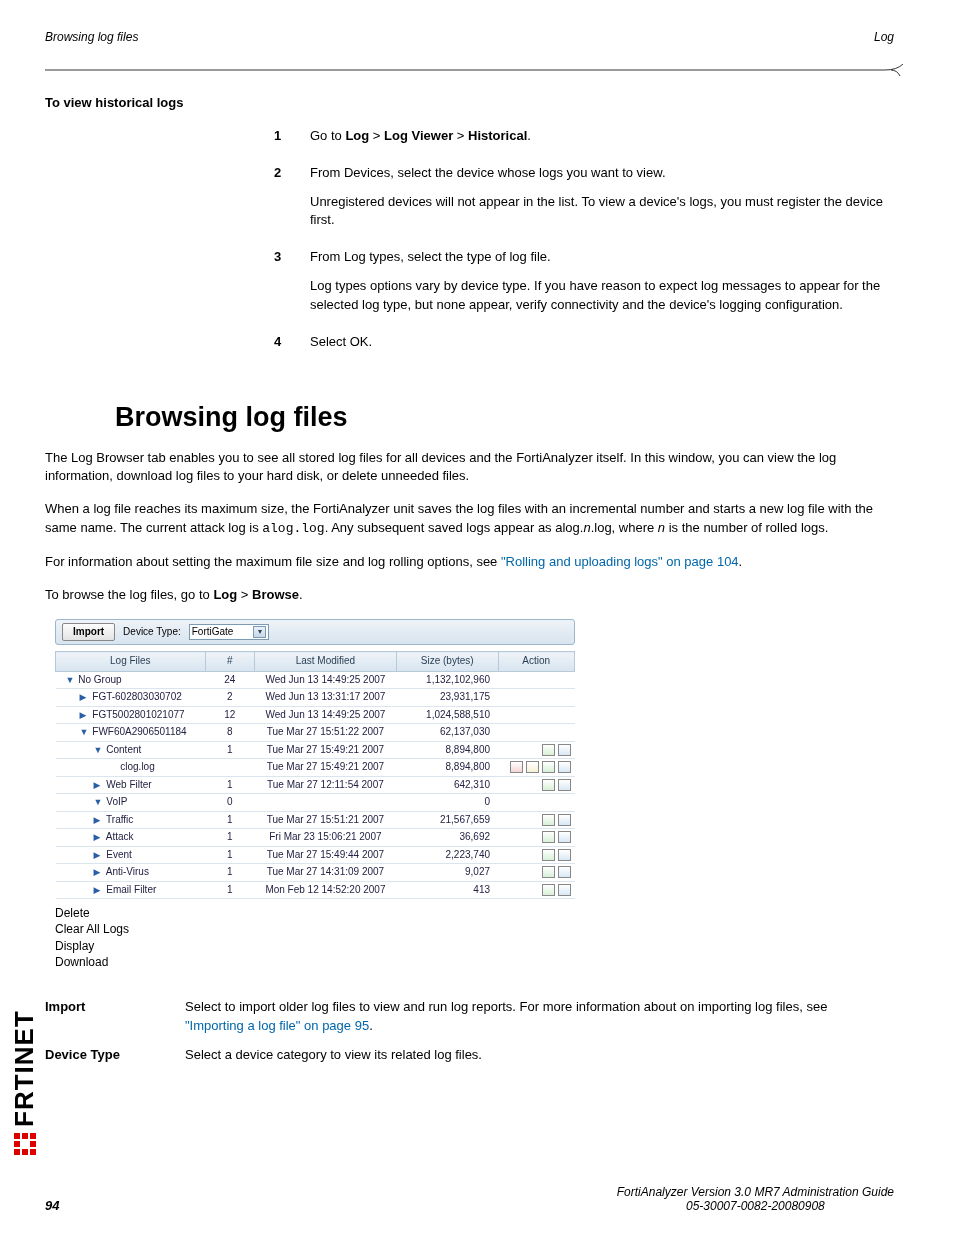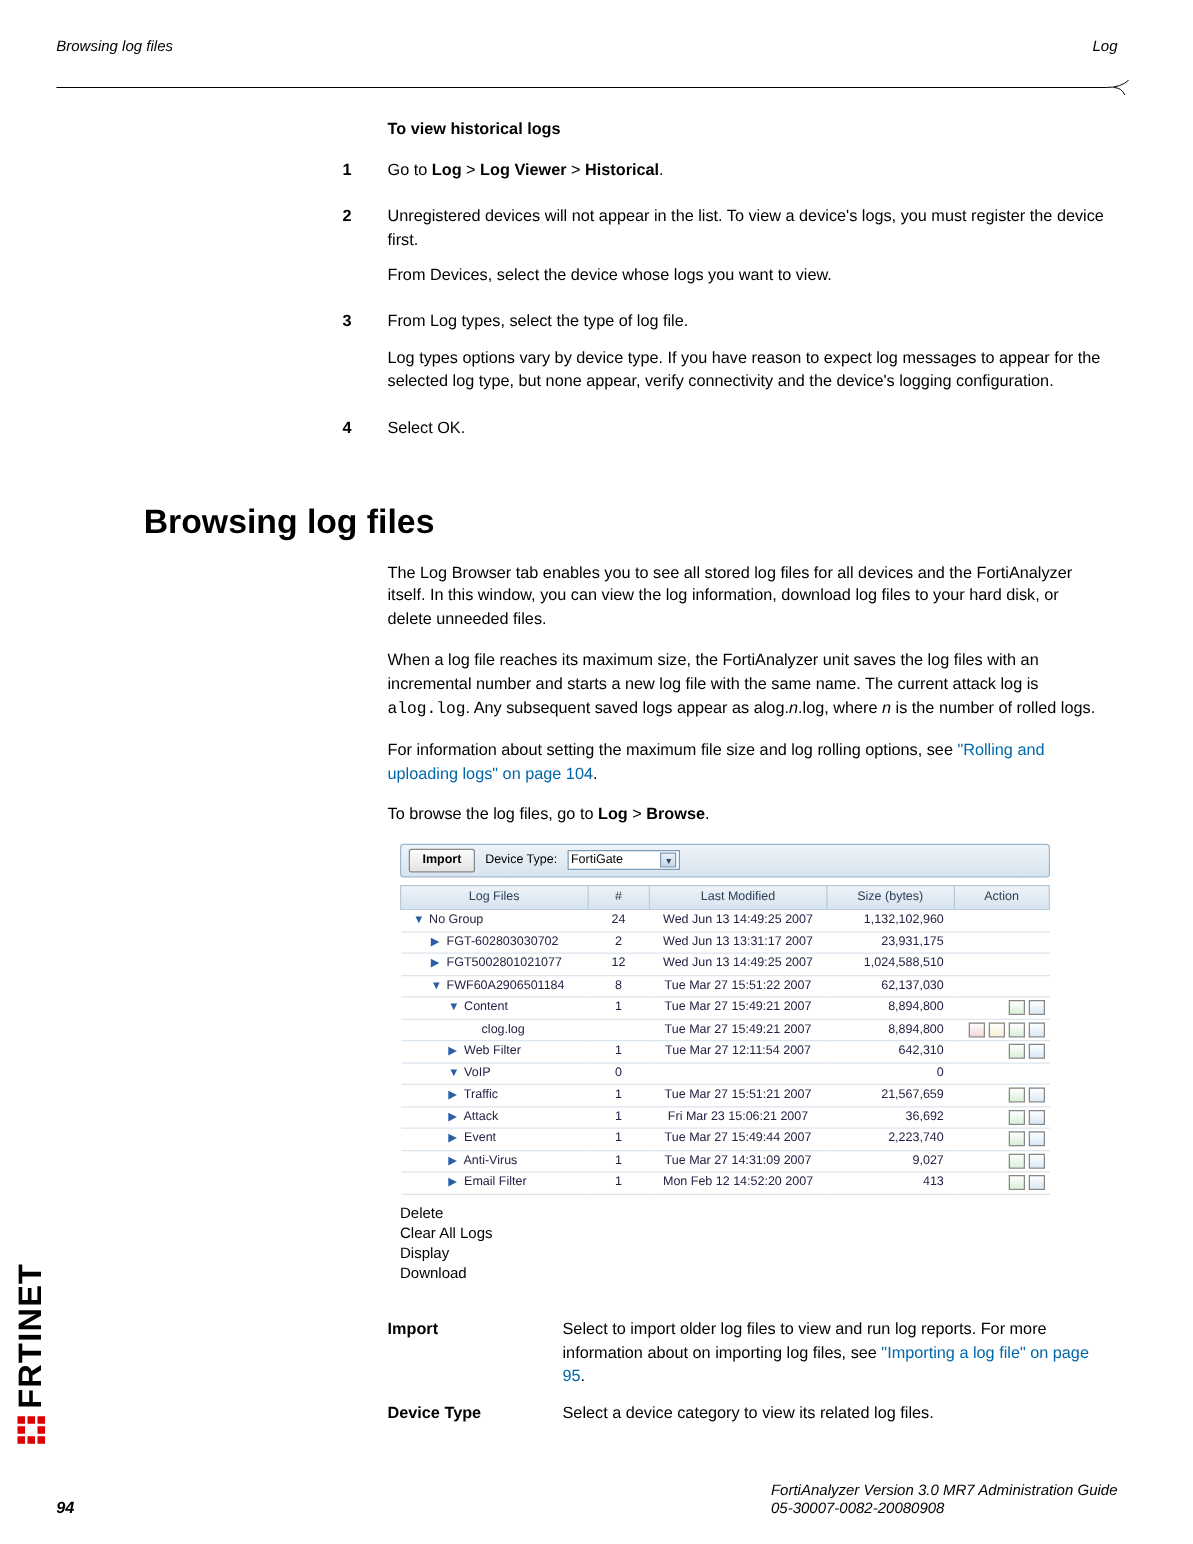--- a/index.html
+++ b/index.html
@@ -26,21 +26,20 @@
     padding: 0 0 4px 0;
     margin-bottom: 20px;
   }
   .header-rule {
     height: 6px;
     position: relative;
     margin-bottom: 20px;
   }
   .header-rule svg { position: absolute; top: -4px; left: 0; }
   .content {
-    margin-left: 265px;
     margin-right: 10px;
     line-height: 1.45;
   }
   .content.with-steps { margin-left: 225px; }
   .step-row { display: flex; margin-bottom: 8px; }
   .step-num { width: 40px; font-weight: bold; text-align: left; padding-left: 4px; flex-shrink:0;}
   .step-body { flex: 1; }
   .step-body p { margin: 0 0 10px 0; }
   .bold { font-weight: bold; }
   h1.section {
@@ -74,21 +73,21 @@
     font-size: 10px;
     font-weight: bold;
   }
   .sel {
     background: #fff;
     border: 1px solid #7a9ab5;
     font-size: 10px;
     padding: 0 2px;
     display: inline-flex;
     align-items: center;
-    gap: 30px;
+    gap: 20px;
     height: 16px;
   }
   .sel .dd {
     background: linear-gradient(#eaf1f8,#c6d7e8);
     border: 1px solid #7a9ab5;
     width: 13px; height: 12px;
     display:flex;align-items:center;justify-content:center;
     font-size:8px;color:#345;
   }
   table.loglist {
@@ -135,21 +134,21 @@
     bottom: 22px;
     left: 45px;
     right: 60px;
     font-style: italic;
     font-size: 12px;
     display:flex;
     justify-content: space-between;
     align-items: flex-end;
   }
   .footer .pnum { font-weight: bold; font-style: italic; font-size:13px;}
-  .footer .right { text-align: left; }
+  .footer .right { text-align: center; }
   .side-logo {
     position: absolute;
     left: 40px;
     bottom: 80px;
     transform: rotate(-90deg);
     transform-origin: left bottom;
     font-family: Arial, sans-serif;
     font-weight: 700;
     font-size: 26px;
     letter-spacing: 1px;
@@ -189,22 +188,22 @@
 <div class="content with-steps" id="steps-container">
       <div class="step-row">
         <div class="step-num">1</div>
         <div class="step-body">
           <p><span>Go to </span><span style="font-weight: bold;">Log</span><span> &gt; </span><span style="font-weight: bold;">Log Viewer</span><span> &gt; </span><span style="font-weight: bold;">Historical</span><span>.</span></p>
         </div>
       </div>
       <div class="step-row">
         <div class="step-num">2</div>
         <div class="step-body">
+          <p><span>From Devices, select the device whose logs you want to view.</span></p>
           <p><span>Unregistered devices will not appear in the list. To view a device's logs, you must register the device first.</span></p>
-          <p><span>From Devices, select the device whose logs you want to view.</span></p>
         </div>
       </div>
       <div class="step-row">
         <div class="step-num">3</div>
         <div class="step-body">
           <p><span>From Log types, select the type of log file.</span></p>
           <p><span>Log types options vary by device type. If you have reason to expect log messages to appear for the selected log type, but none appear, verify connectivity and the device's logging configuration.</span></p>
         </div>
       </div>
       <div class="step-row">

